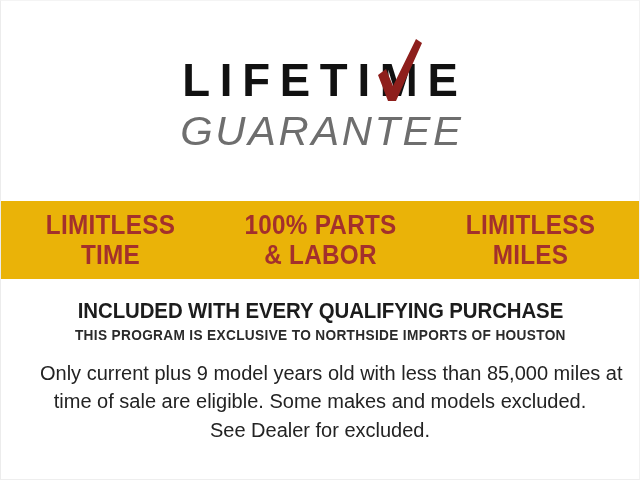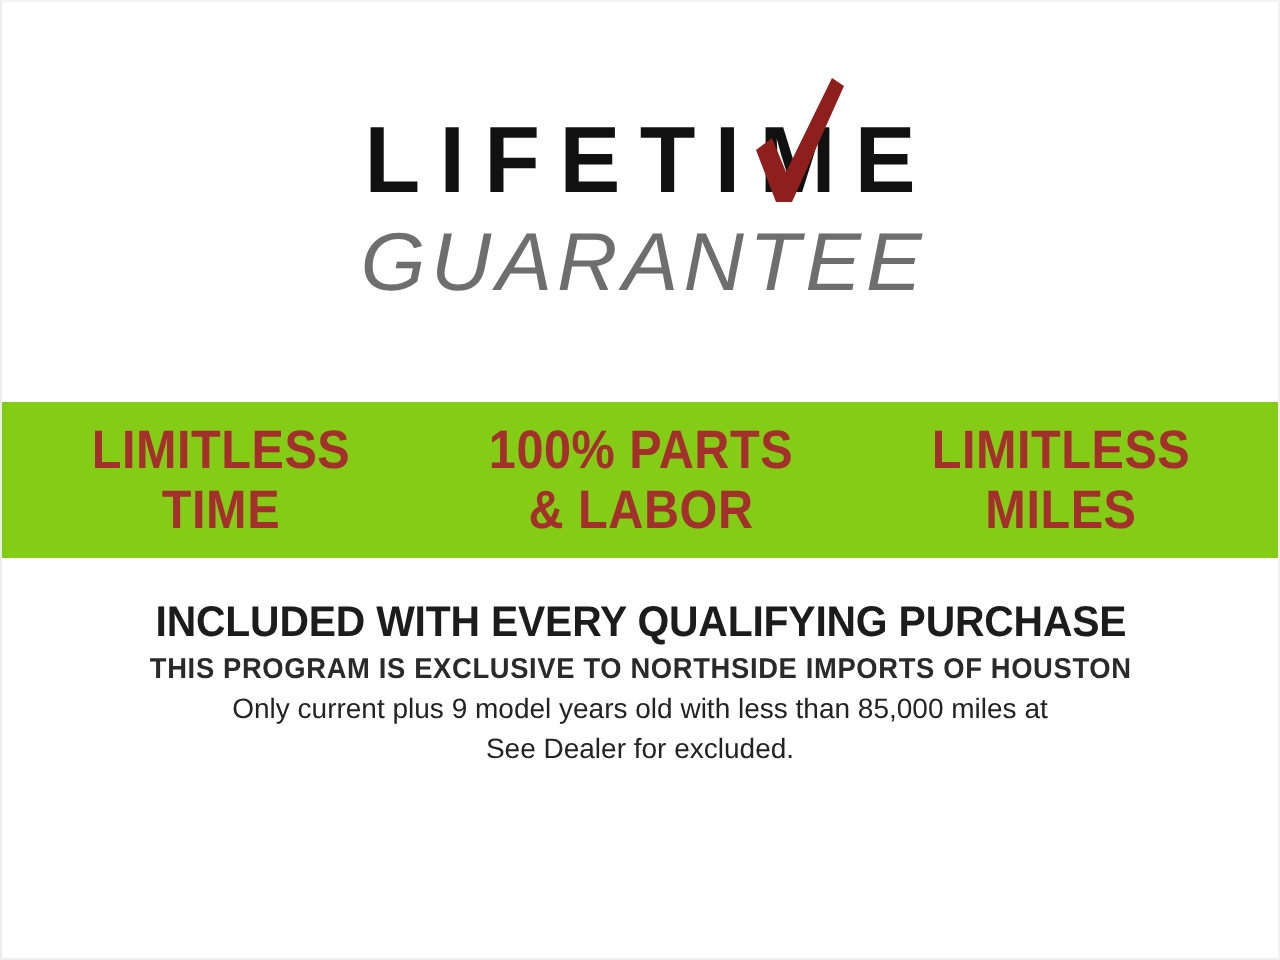--- a/index.html
+++ b/index.html
@@ -78,21 +78,21 @@
     line-height: 1;
     margin-top: 8px;
     white-space: nowrap;
     text-indent: 3px;
     transform: scaleX(1.02);
     transform-origin: center;
   }
 
   
   #feature-band {
-    background: #84cc16;
+    background: #eab308;
     height: 78px;
     display: flex;
     flex-direction: row;
     align-items: center;
     justify-content: center;
     width: 100%;
   }
 
   .feature-col {
     flex: 0 0 auto;
@@ -142,26 +142,26 @@
     color: #2a2a2a;
     letter-spacing: 0.35px;
     line-height: 1.1;
     margin-top: 5px;
     white-space: nowrap;
     transform: scaleX(0.95);
     transform-origin: center;
   }
 
   #fine-print {
-    margin-top: 1px;
+    margin-top: 15px;
     width: 560px;
     text-align: center;
     font-family: "Liberation Sans", sans-serif;
     font-weight: normal;
-    font-size: 14px;
+    font-size: 20px;
     color: #232323;
     line-height: 1.42;
   }
   .fine-line { display: block; white-space: nowrap; }
 </style>
 </head>
 <body>
 
 <div id="banner">
 
@@ -188,17 +188,18 @@
       <span class="feature-line">LIMITLESS</span>
       <span class="feature-line">MILES</span>
     </div>
   </div>
 
   <div id="lower-block">
     <div id="included-headline">INCLUDED WITH EVERY QUALIFYING PURCHASE</div>
     <div id="exclusive-line">THIS PROGRAM IS EXCLUSIVE TO NORTHSIDE IMPORTS OF HOUSTON</div>
     <div id="fine-print">
       <span class="fine-line">Only current plus 9 model years old with less than 85,000 miles at</span>
+      <span class="fine-line">time of sale are eligible. Some makes and models excluded.</span>
       <span class="fine-line">See Dealer for excluded.</span>
     </div>
   </div>
 
 </div>
 
 </body></html>

